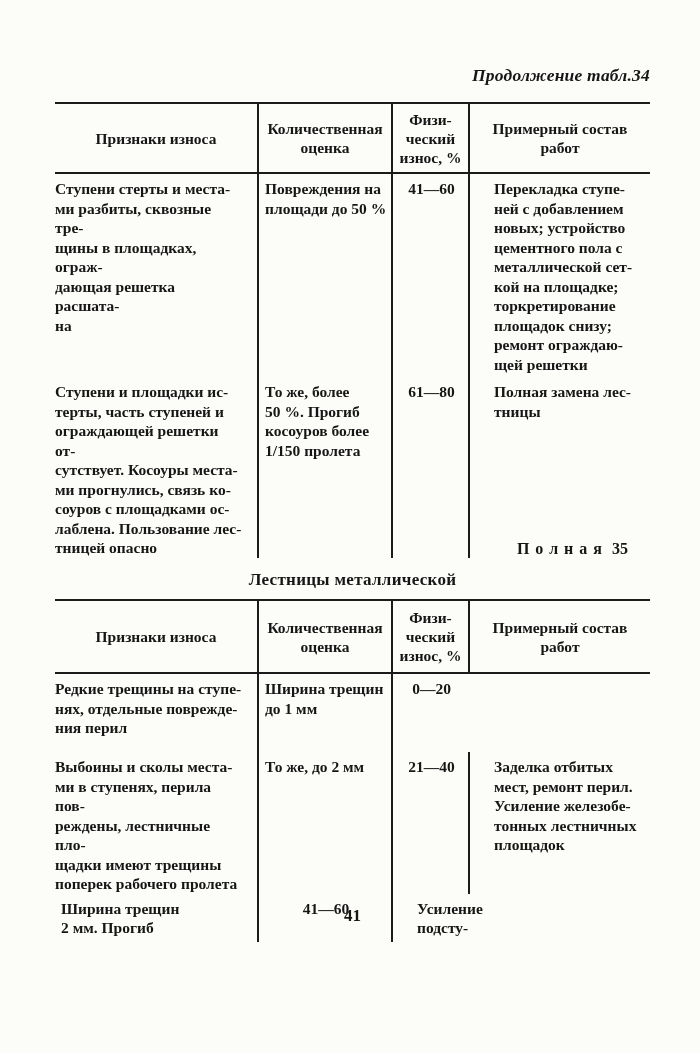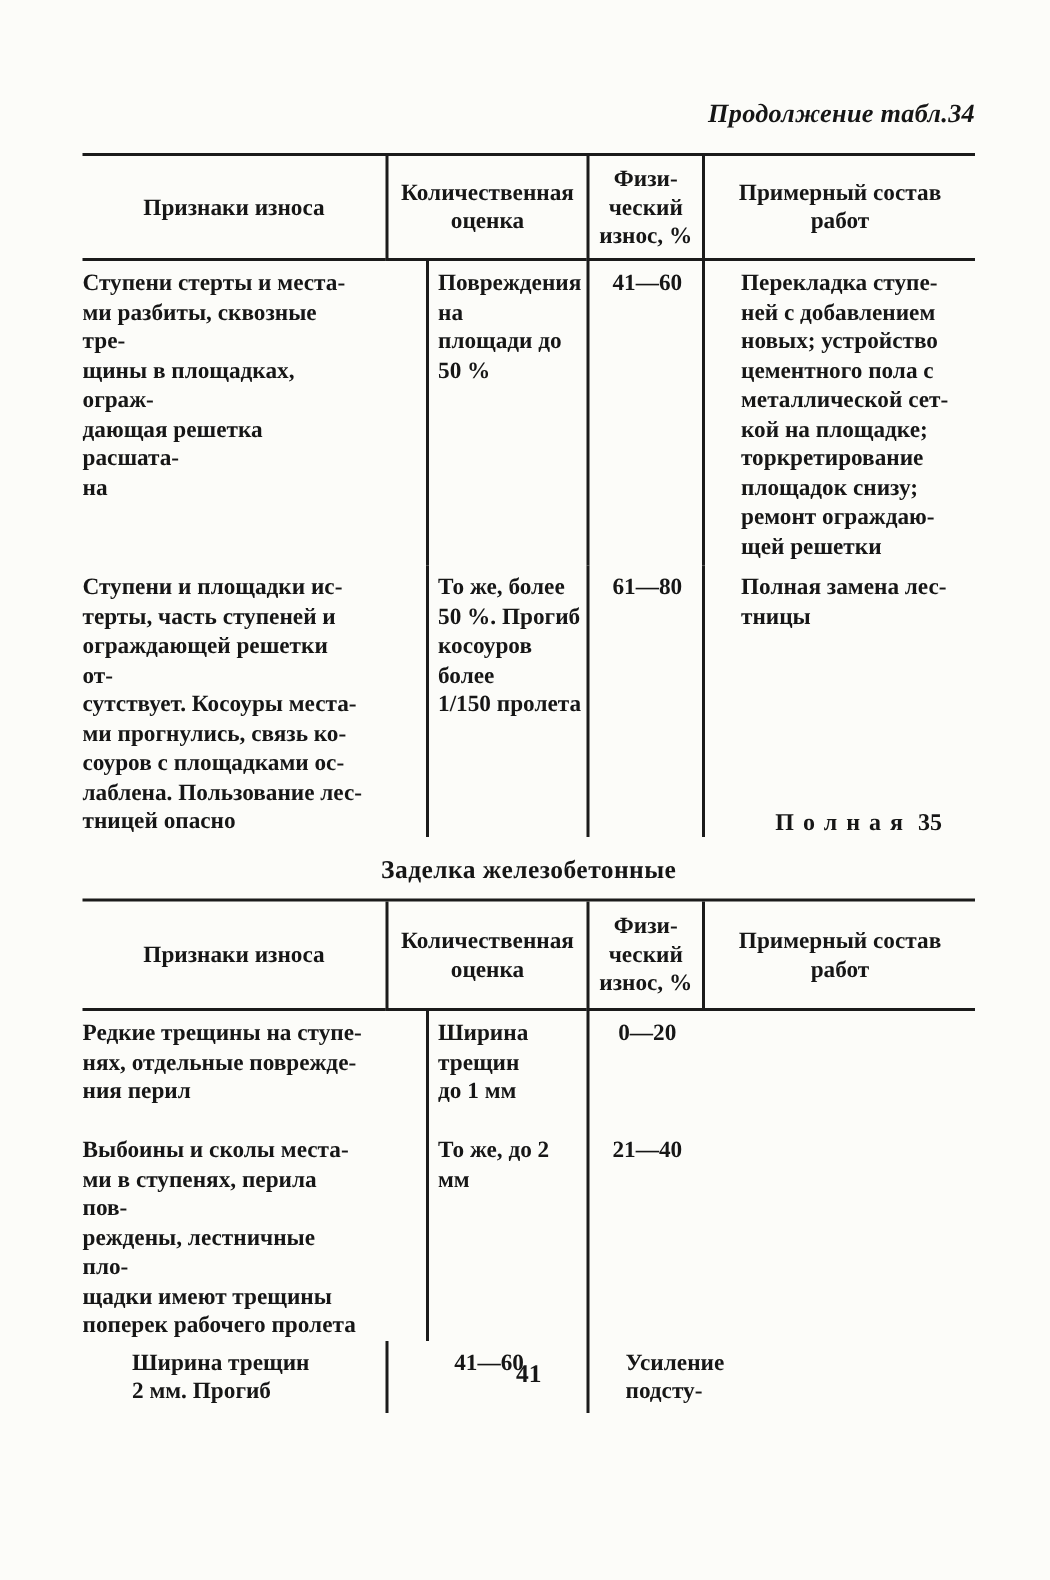--- a/index.html
+++ b/index.html
@@ -36,21 +36,21 @@
     padding:4px 2px;
   }
   #t34 .thead { height:70px; }
   #t35 .thead { height:73px; }
 
   .bc {
     font-weight:bold; font-size:15.5px; line-height:19.5px;
     white-space:pre-line; padding-top:5px;
   }
   .bc.c1 { padding-right:15px; }
-  .bc.c2 { padding-left:6px; padding-right:2px;margin-left:27px; }
+  .bc.c2 { padding-left:6px; padding-right:2px; }
   .bc.c3 { text-align:center; padding-left:3px; padding-right:1px; }
   .bc.c4 { padding-left:24px; padding-right:2px; }
 
   .r34a { min-height:203px; }
   .r34b { min-height:156px; }
   .r35a { min-height:78px; }
   .r35b { min-height:105px; }
   .r35c { height:48px; overflow:hidden; }
 
   .t35cap {
@@ -120,21 +120,21 @@
 косоуров более
 1/150 пролета</div>
       <div class="bc c3">61—80</div>
       <div class="bc c4">Полная замена лес-
 тницы</div>
     </div>
   </div>
 
   <div class="t35cap"><span class="spaced">Полная</span> <span>35</span></div>
 
-  <div class="t35title">Заделка железобетонные</div>
+  <div class="t35title">Лестницы металлической</div>
 
   <div class="tbl" id="t35">
     <div class="row thead">
       <div class="c1">Признаки износа</div>
       <div class="c2">Количественная
 оценка</div>
       <div class="c3">Физи-
 ческий
 износ, %</div>
       <div class="c4">Примерный состав
@@ -149,20 +149,25 @@
       <div class="bc c3">0—20</div>
     </div>
     <div class="row r35b">
       <div class="bc c1">Выбоины и сколы места-
 ми в ступенях, перила пов-
 реждены, лестничные пло-
 щадки имеют трещины
 поперек рабочего пролета</div>
       <div class="bc c2">То же, до 2 мм</div>
       <div class="bc c3">21—40</div>
+      <div class="bc c4">Заделка отбитых
+мест, ремонт перил.
+Усиление железобе-
+тонных лестничных
+площадок</div>
     </div>
     <div class="row r35c">
       <div class="bc c2">Ширина трещин
 2 мм. Прогиб</div>
       <div class="bc c3">41—60</div>
       <div class="bc c4">Усиление подсту-
 пенков, заделка</div>
     </div>
   </div>
 

